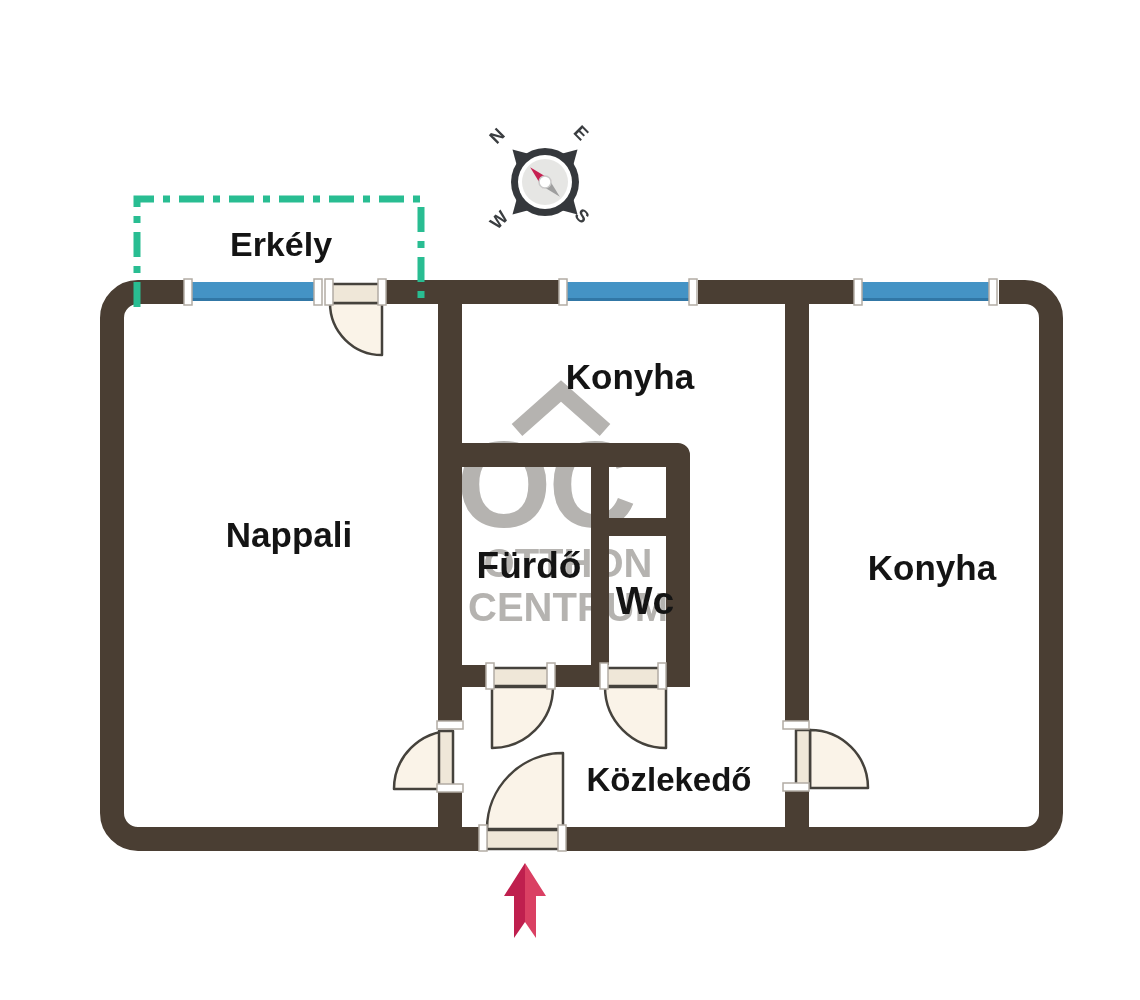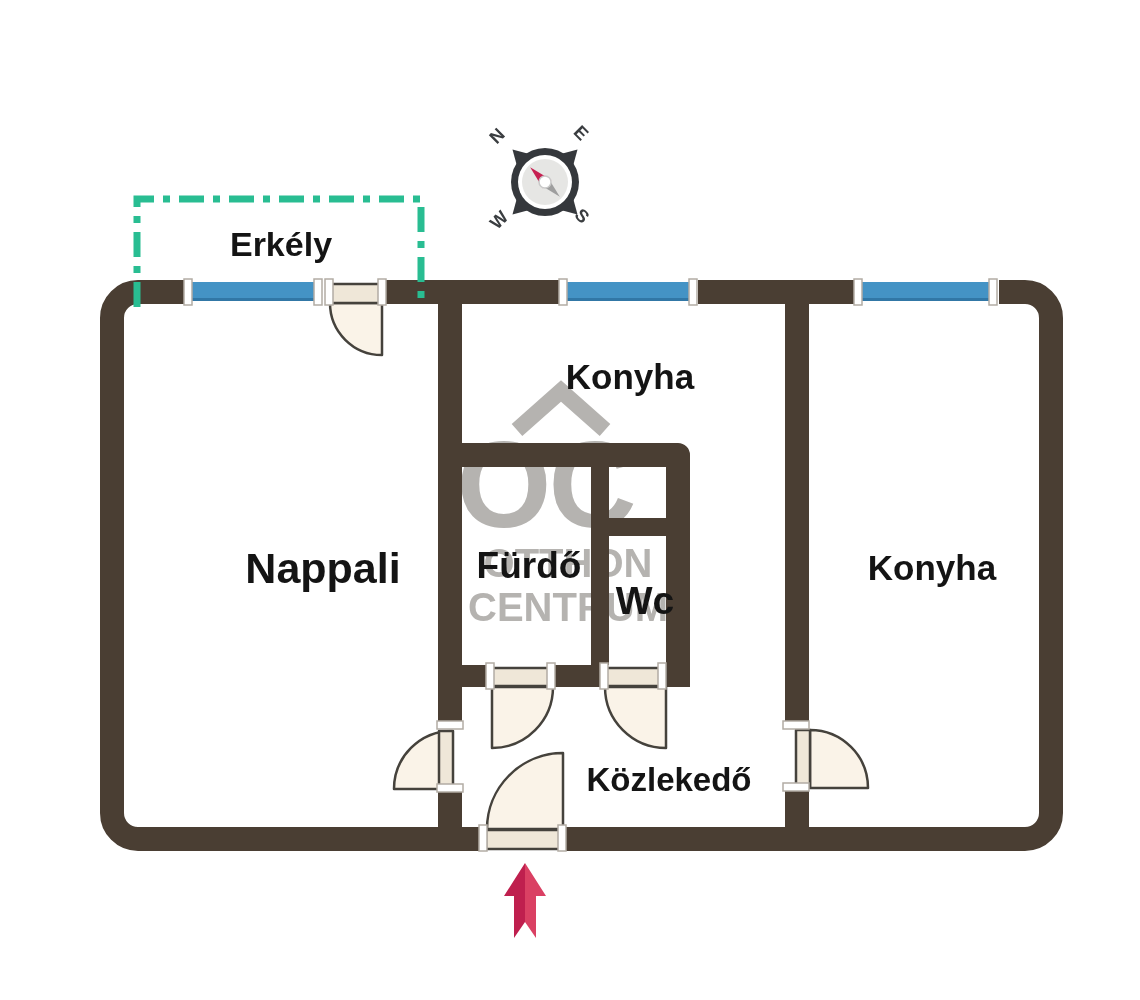--- a/index.html
+++ b/index.html
@@ -13,21 +13,21 @@
   .wm-oc{left:445px;top:424px;width:200px;font-size:122px;letter-spacing:-3px;}
   .wm-l1{left:468px;top:543px;width:200px;font-size:40px;letter-spacing:0px;}
   .wm-l2{left:468px;top:587px;width:200px;font-size:40px;letter-spacing:0px;}
   svg.plan{z-index:2;}
   
   .room-label{
     position:absolute;transform:translate(-50%,-50%);white-space:nowrap;
     color:#141414;font-weight:bold;z-index:3;
   }
   .lbl-erkely   {left:281px;top:244px;font-size:34px;}
-  .lbl-nappali  {left:289px;top:568px;font-size:43px;margin-left:34px;}
+  .lbl-nappali  {left:289px;top:535px;font-size:35px;}
   .lbl-konyha   {left:630px;top:377px;font-size:35px;}
   .lbl-furdo    {left:529px;top:566px;font-size:37px;}
   .lbl-wc       {left:645px;top:601px;font-size:39px;}
   .lbl-szoba    {left:932px;top:568px;font-size:35px;}
   .lbl-kozlekedo{left:669px;top:760px;font-size:33px;margin-top:20px;}
   
   .compass-letter{
     position:absolute;width:24px;height:24px;line-height:24px;text-align:center;
     color:#3a3d40;font-weight:bold;font-size:18px;z-index:4;
   }

